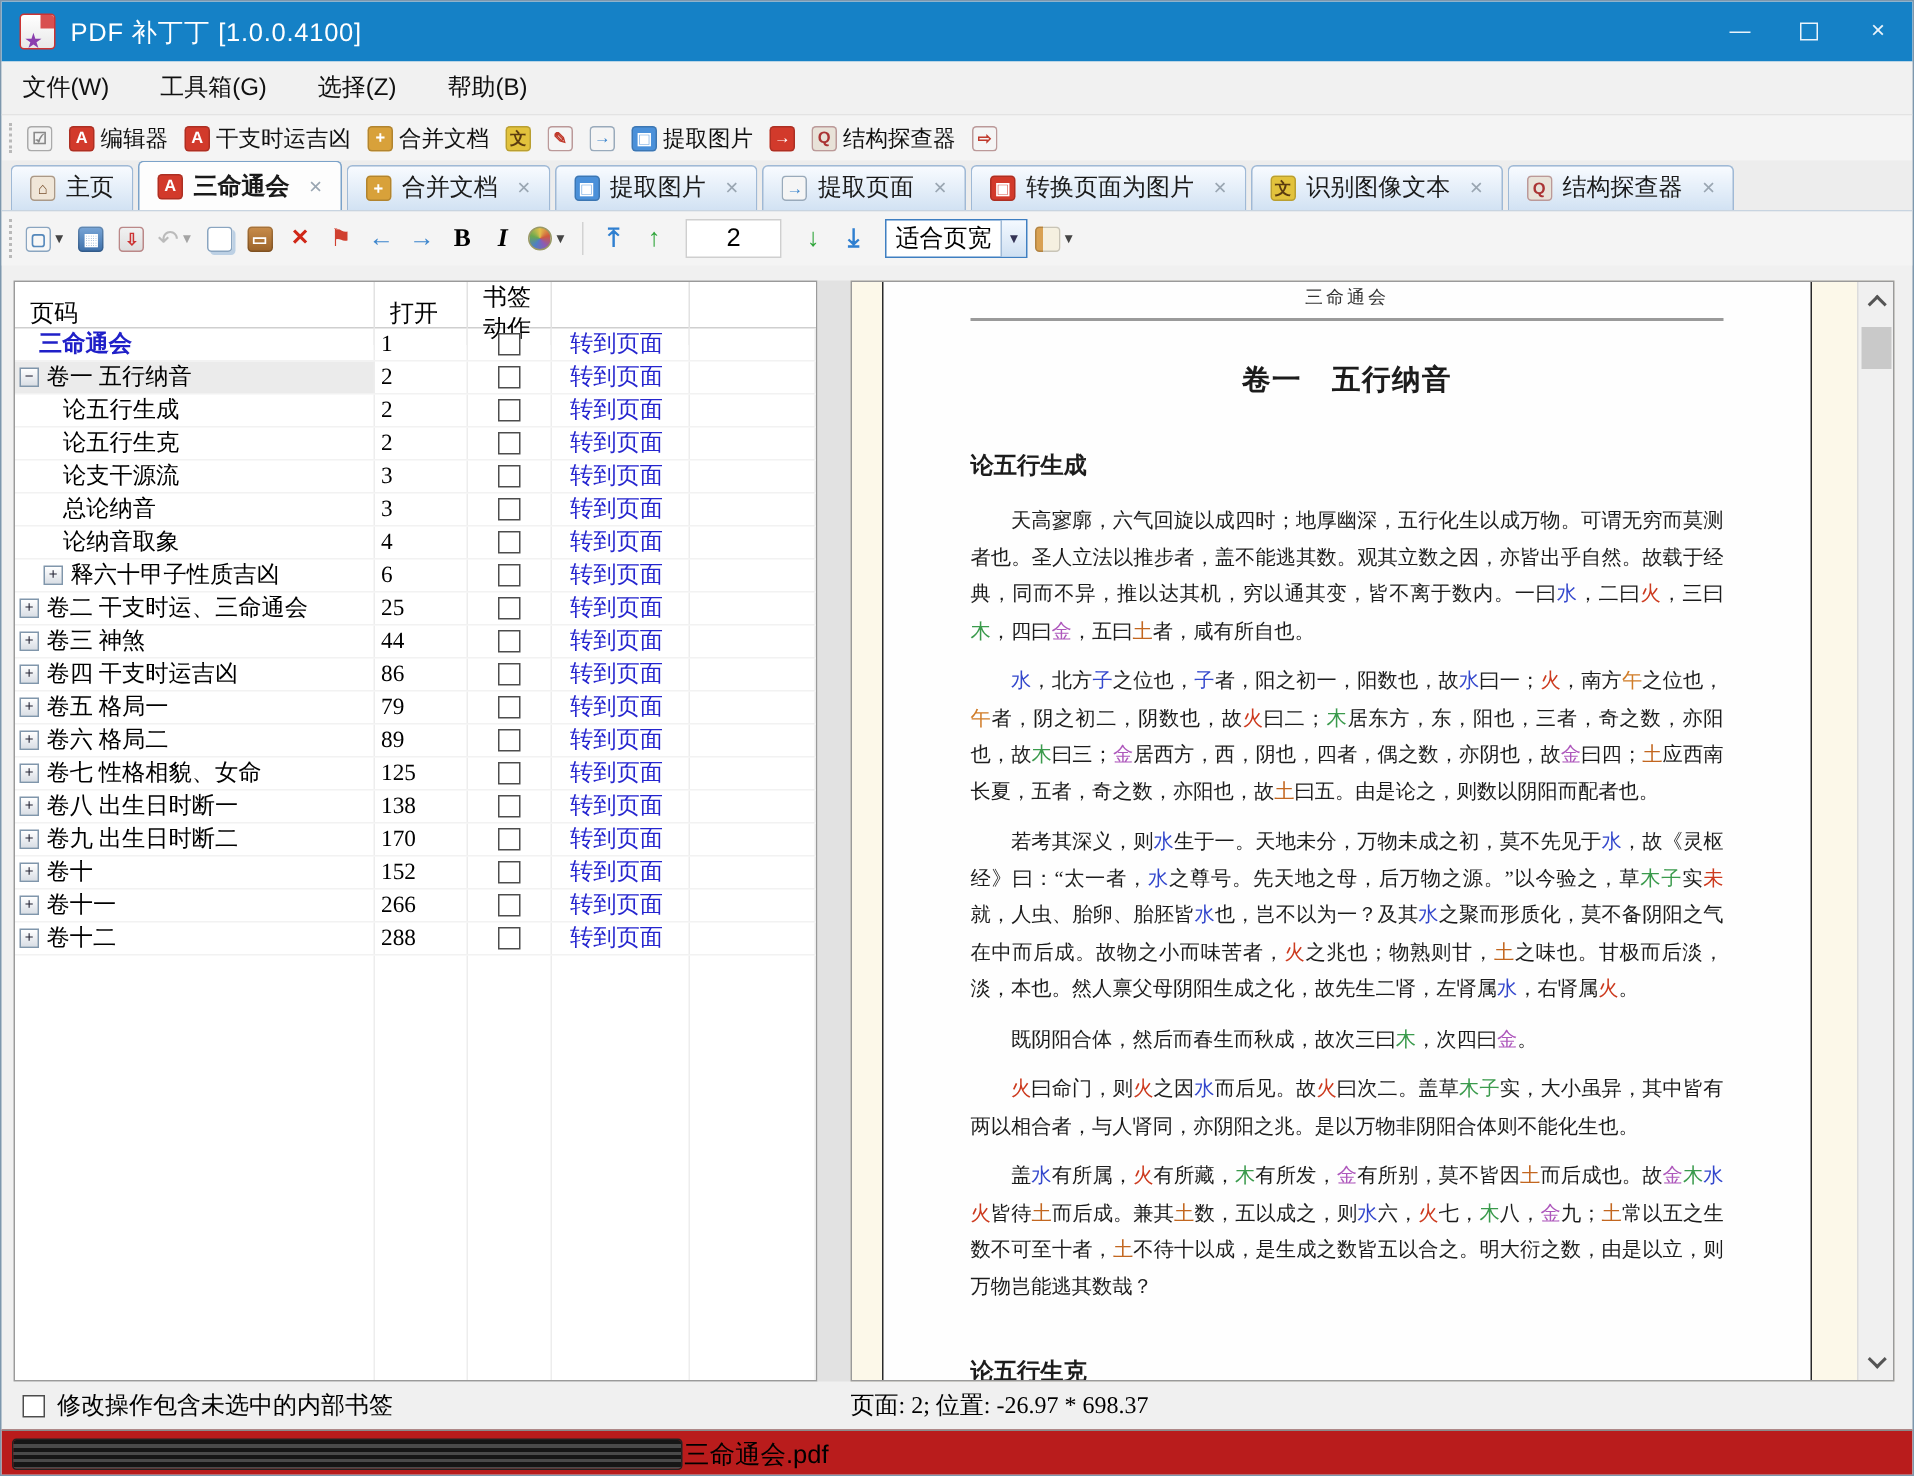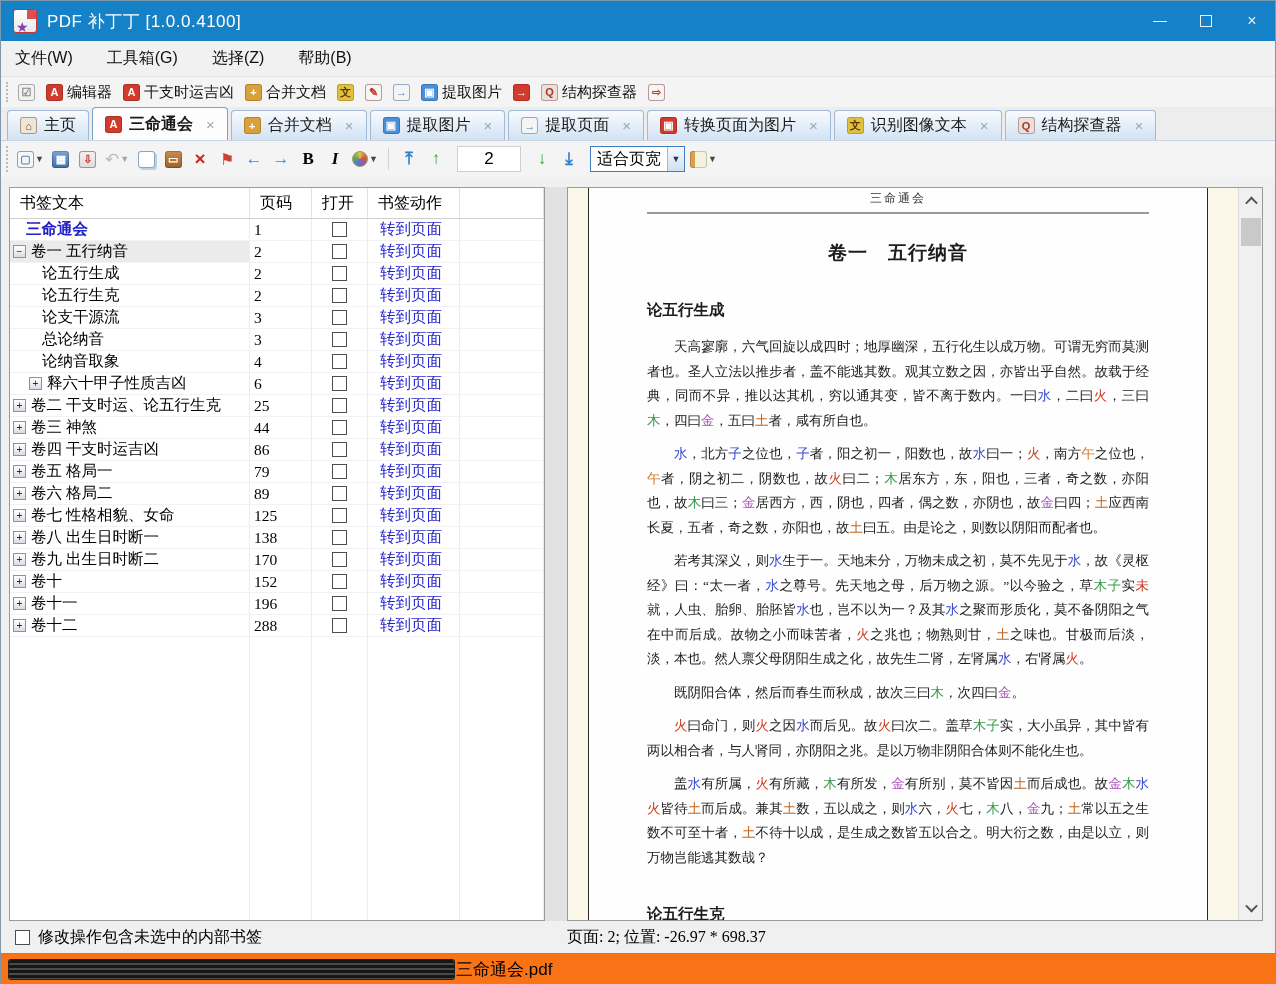--- a/index.html
+++ b/index.html
@@ -97,21 +97,21 @@
   .chev { width:9px; height:9px; border-left:2px solid #555; border-top:2px solid #555; }
   .chev.up { transform:rotate(45deg) translate(1px,1px); }
   .chev.down { transform:rotate(225deg) translate(1px,1px); }
   .sthumb { position:absolute; left:2px; top:30px; width:20px; height:28px; background:#c9c9c9; }
 
   
   .footrow { position:absolute; left:0; top:920px; width:100%; height:32px; display:flex; align-items:center;
              font-family:"Liberation Serif", serif; font-size:16px; color:#000; }
   .footrow .cb { margin:0 8px 0 14px; }
   .status { position:absolute; left:566px; font-size:16px; }
-  .pathbar { position:absolute; left:0; top:952px; width:100%; height:32px; background:#f97316;
+  .pathbar { position:absolute; left:0; top:952px; width:100%; height:32px; background:#b91c1c;
              border-top:1px solid #8a8a8a; display:flex; align-items:center; font-size:17px; }
   .redact { width:445px; height:19px; margin-left:8px; border-radius:2px;
             background:repeating-linear-gradient(180deg,#161616 0 3px,#4a4a4a 3px 5px);
             box-shadow:0 0 0 1px #222; }
   .fname { margin-left:2px; color:#000; }
 </style>
 </head>
 <body>
 
 <div class="titlebar">
@@ -263,21 +263,20 @@
     <span class="cbtn">▼</span>
   </span>
   <span class="ebtn">
       <span class="ticon" style="background:linear-gradient(90deg,#d9a152 30%,#f5f0e0 30%);"></span>
       <span class="drop">▼</span>
     </span>
 </div>
 
 <div class="left-pane">
   <div class="bm-grid bm-head">
-    <div>书签文本</div>
     <div>页码</div>
     <div>打开</div>
     <div>书签动作</div>
     <div></div>
   </div>
   <div id="bm-body">
       <div class="bm-grid bm-row">
         <div class="bm-text">
           <span class="treepad" style="width: 16px;"></span>
           <span class="bm-root">三命通会</span>
@@ -404,21 +403,21 @@
         </div>
         <div class="bm-act">
           <span class="bm-link">转到页面</span>
         </div>
         <div></div>
       </div>
       <div class="bm-grid bm-row">
         <div class="bm-text">
           <span class="treepad" style="width: 3px;"></span>
           <span class="exp">+</span>
-          <span>卷二 干支时运、论五行生克</span>
+          <span>卷二 干支时运、三命通会</span>
         </div>
         <div class="bm-page">
           <span>25</span>
         </div>
         <div class="bm-open">
           <span class="cb"></span>
         </div>
         <div class="bm-act">
           <span class="bm-link">转到页面</span>
         </div>
@@ -560,21 +559,21 @@
         </div>
         <div></div>
       </div>
       <div class="bm-grid bm-row">
         <div class="bm-text">
           <span class="treepad" style="width: 3px;"></span>
           <span class="exp">+</span>
           <span>卷十一</span>
         </div>
         <div class="bm-page">
-          <span>196</span>
+          <span>266</span>
         </div>
         <div class="bm-open">
           <span class="cb"></span>
         </div>
         <div class="bm-act">
           <span class="bm-link">转到页面</span>
         </div>
         <div></div>
       </div>
       <div class="bm-grid bm-row">

